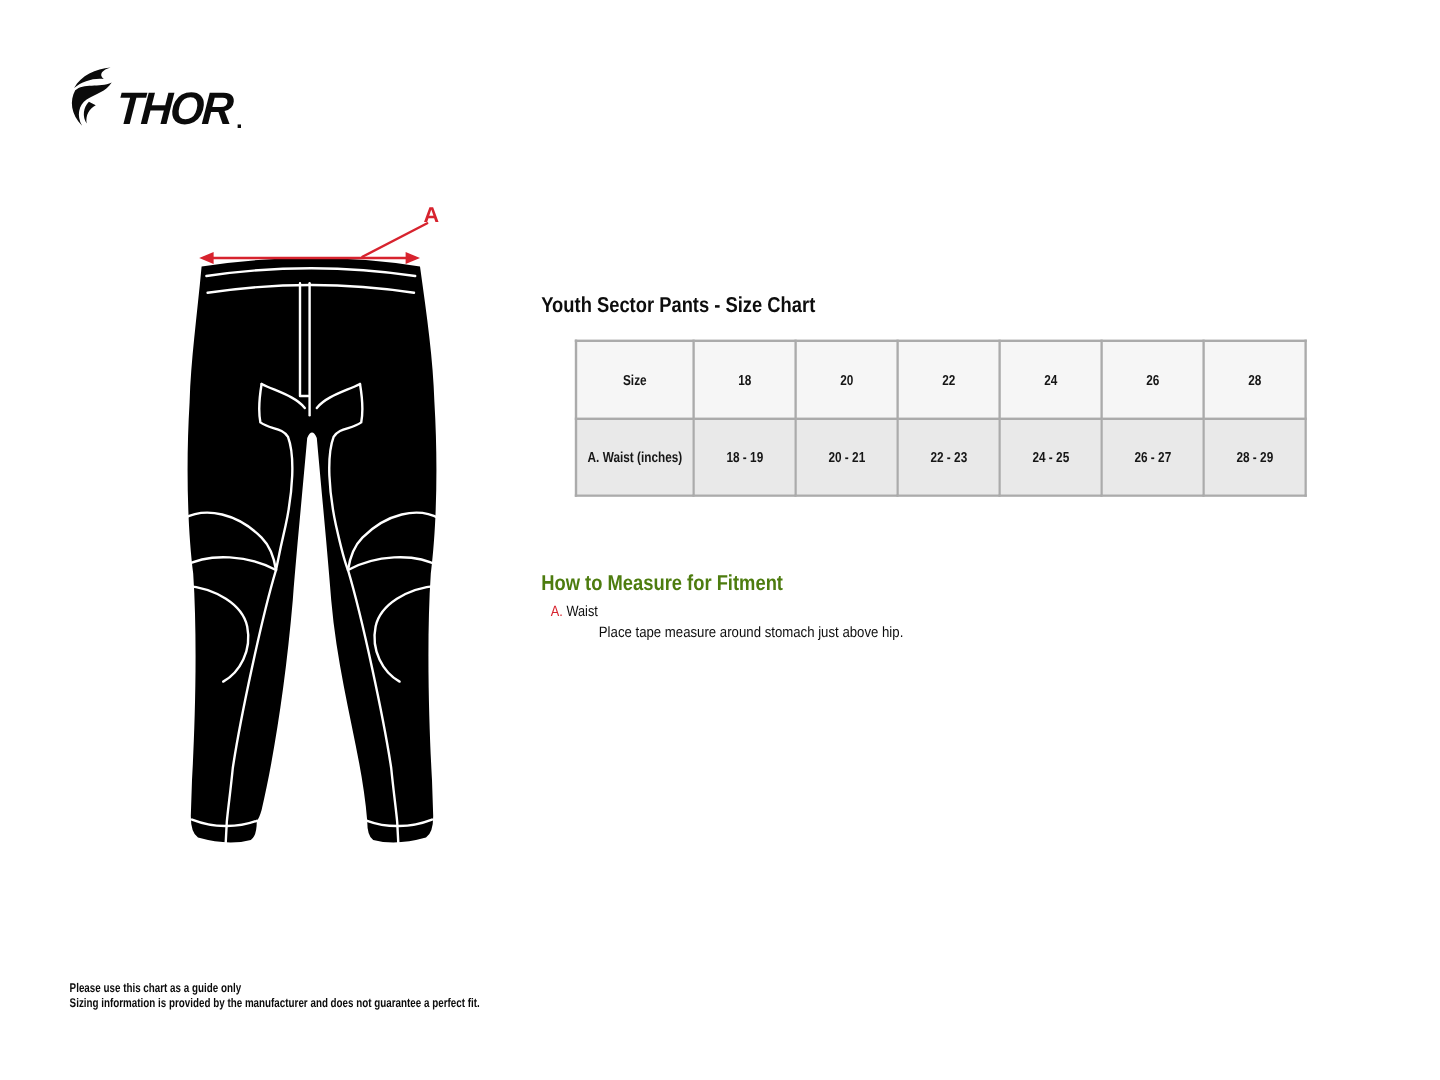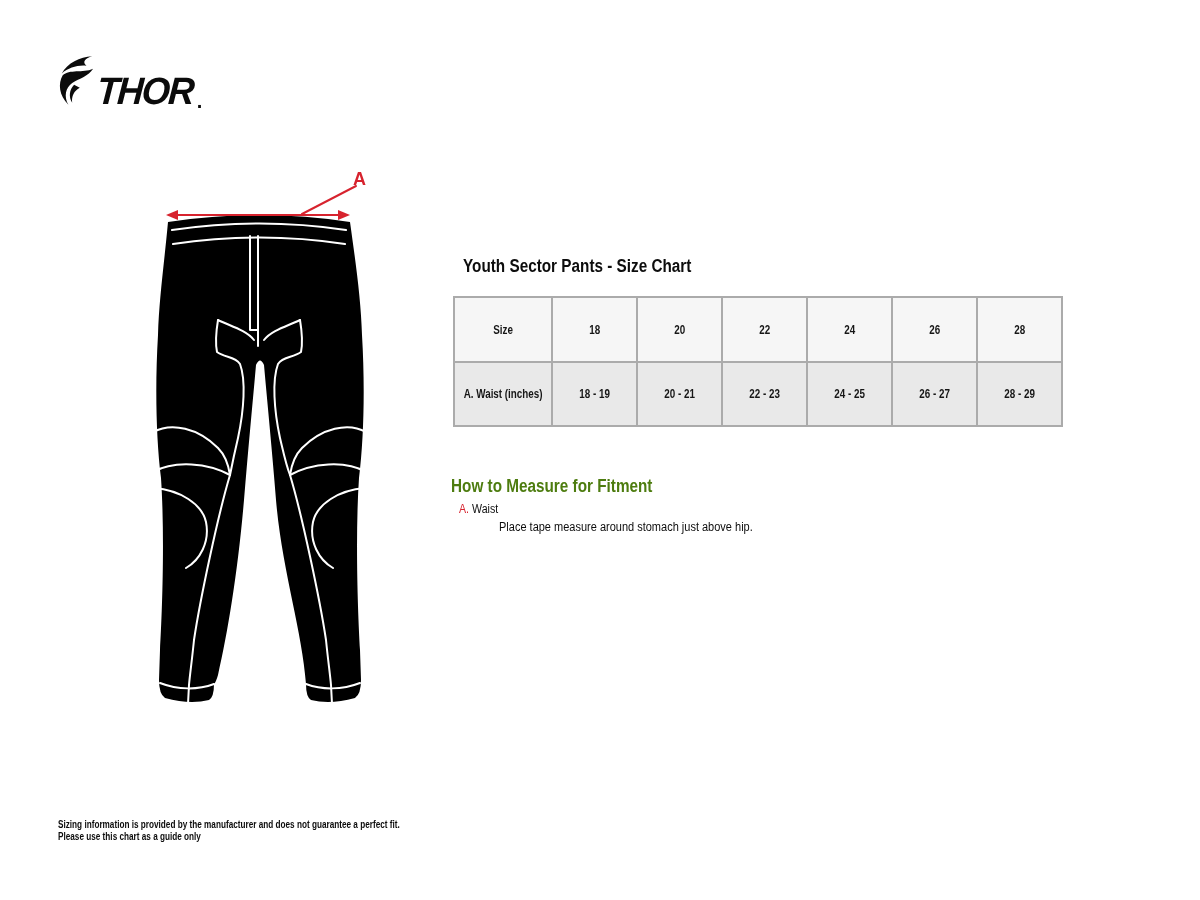--- a/index.html
+++ b/index.html
@@ -23,22 +23,22 @@
   .measure polygon{fill:var(--accent-red);}
   .a-label{position:absolute;left:203px;top:0px;color:var(--accent-red);
            font-weight:700;font-size:18px;line-height:18px;}
 
   
   .cond{display:inline-block;transform:scaleX(0.85);transform-origin:0 50%;white-space:nowrap;}
   .cond-c{display:inline-block;transform:scaleX(0.82);transform-origin:50% 50%;white-space:nowrap;}
   .cond-d{display:inline-block;transform:scaleX(0.78);transform-origin:0 50%;white-space:nowrap;}
 
   
-  .chart-title{position:absolute;left:451px;top:244px;margin:12px;font-size:18px;font-weight:700;color:#0d0d0d;}
-  .size-table{position:absolute;left:453px;top:283px;border-collapse:collapse;table-layout:fixed;margin-top:13px;}
+  .chart-title{position:absolute;left:451px;top:244px;margin:0;font-size:18px;font-weight:700;color:#0d0d0d;}
+  .size-table{position:absolute;left:479px;top:283px;border-collapse:collapse;table-layout:fixed;}
   .size-table th,.size-table td{border:2px solid var(--table-border);text-align:center;vertical-align:middle;
        font-size:12px;font-weight:700;color:#161616;padding:0;overflow:hidden;}
   .size-table th{background:var(--header-bg);height:63px;}
   .size-table td{background:var(--row-bg);height:62px;}
 
   
   .measure-title{position:absolute;left:451px;top:476px;margin:0;font-size:18px;font-weight:700;color:#4d7c0f;}
   .measure-item{position:absolute;left:459px;top:502px;font-size:12.5px;font-weight:400;color:#0d0d0d;}
   .mkey{color:var(--accent-red);}
   .measure-instruction{position:absolute;left:459px;top:520px;font-size:12.5px;font-weight:400;color:#0d0d0d;padding-left:40px;}
@@ -150,17 +150,17 @@
 
   <h2 class="measure-title"><span class="cond">How to Measure for Fitment</span></h2>
   <div class="measure-item">
     <span class="cond"><span class="mkey">A.</span> <span>Waist</span></span>
   </div>
   <div class="measure-instruction">
     <span class="cond" style="transform:scaleX(0.88);">Place tape measure around stomach just above hip.</span>
   </div>
 
   <div class="disclaimer">
+    <div><span class="cond-d">Please use this chart as a guide only</span></div>
     <div><span class="cond-d">Sizing information is provided by the manufacturer and does not guarantee a perfect fit.</span></div>
-    <div><span class="cond-d">Please use this chart as a guide only</span></div>
   </div>
 
 </div>
 
 </body></html>

